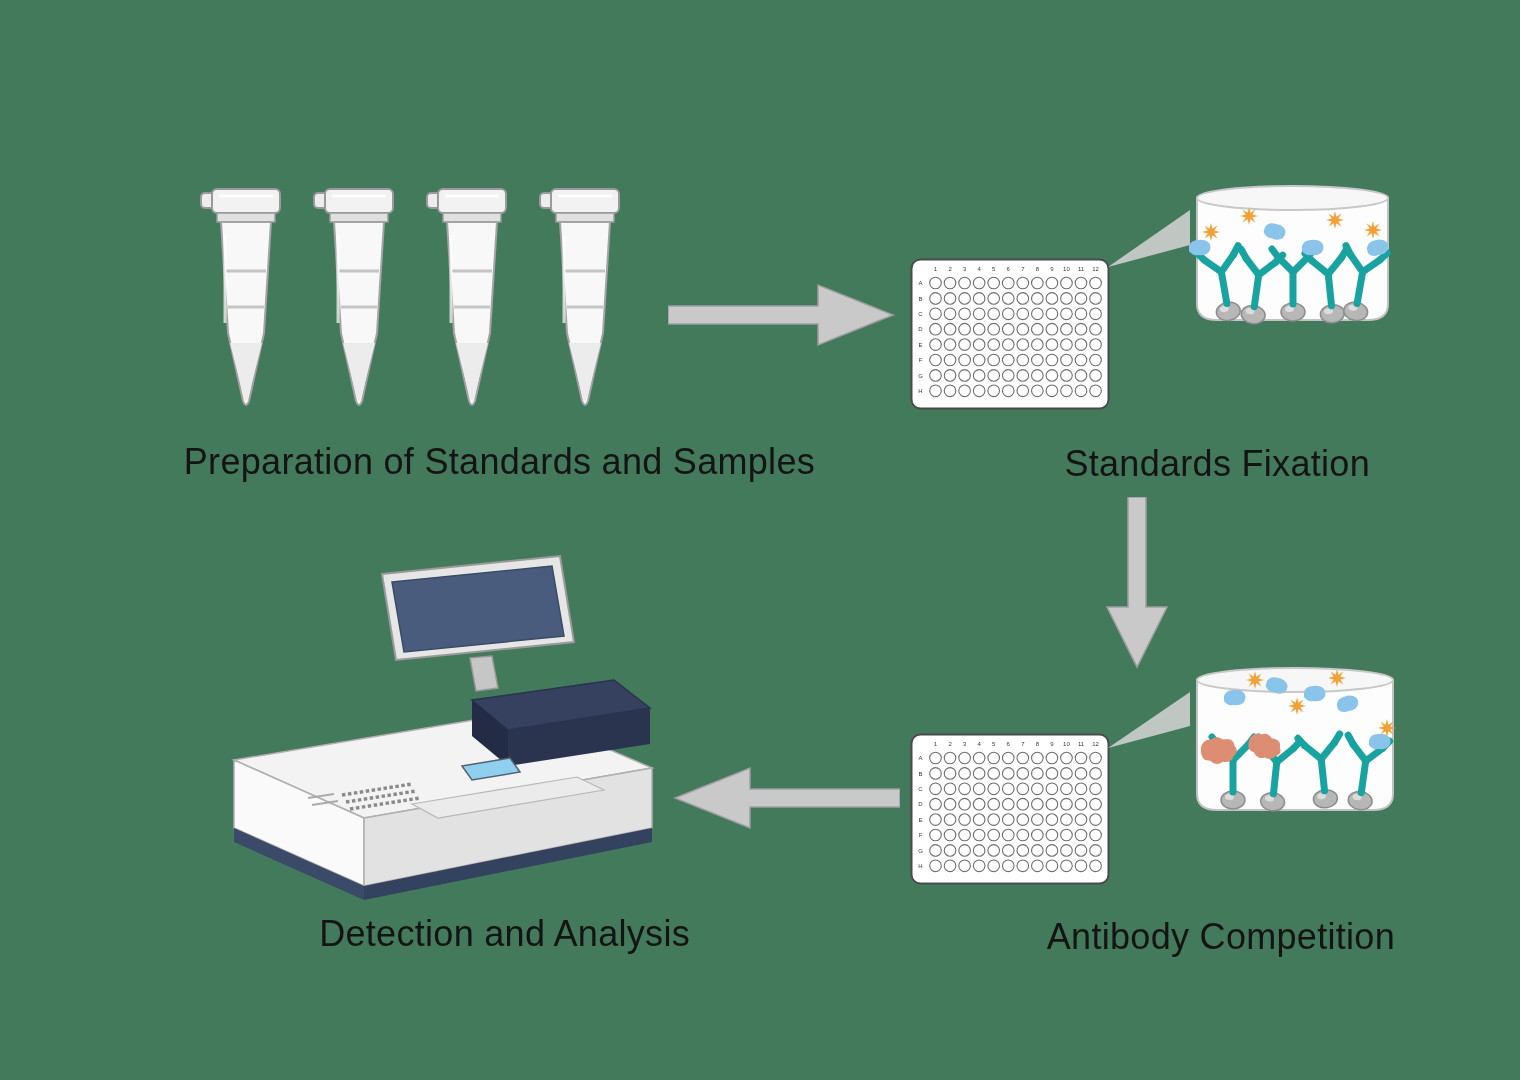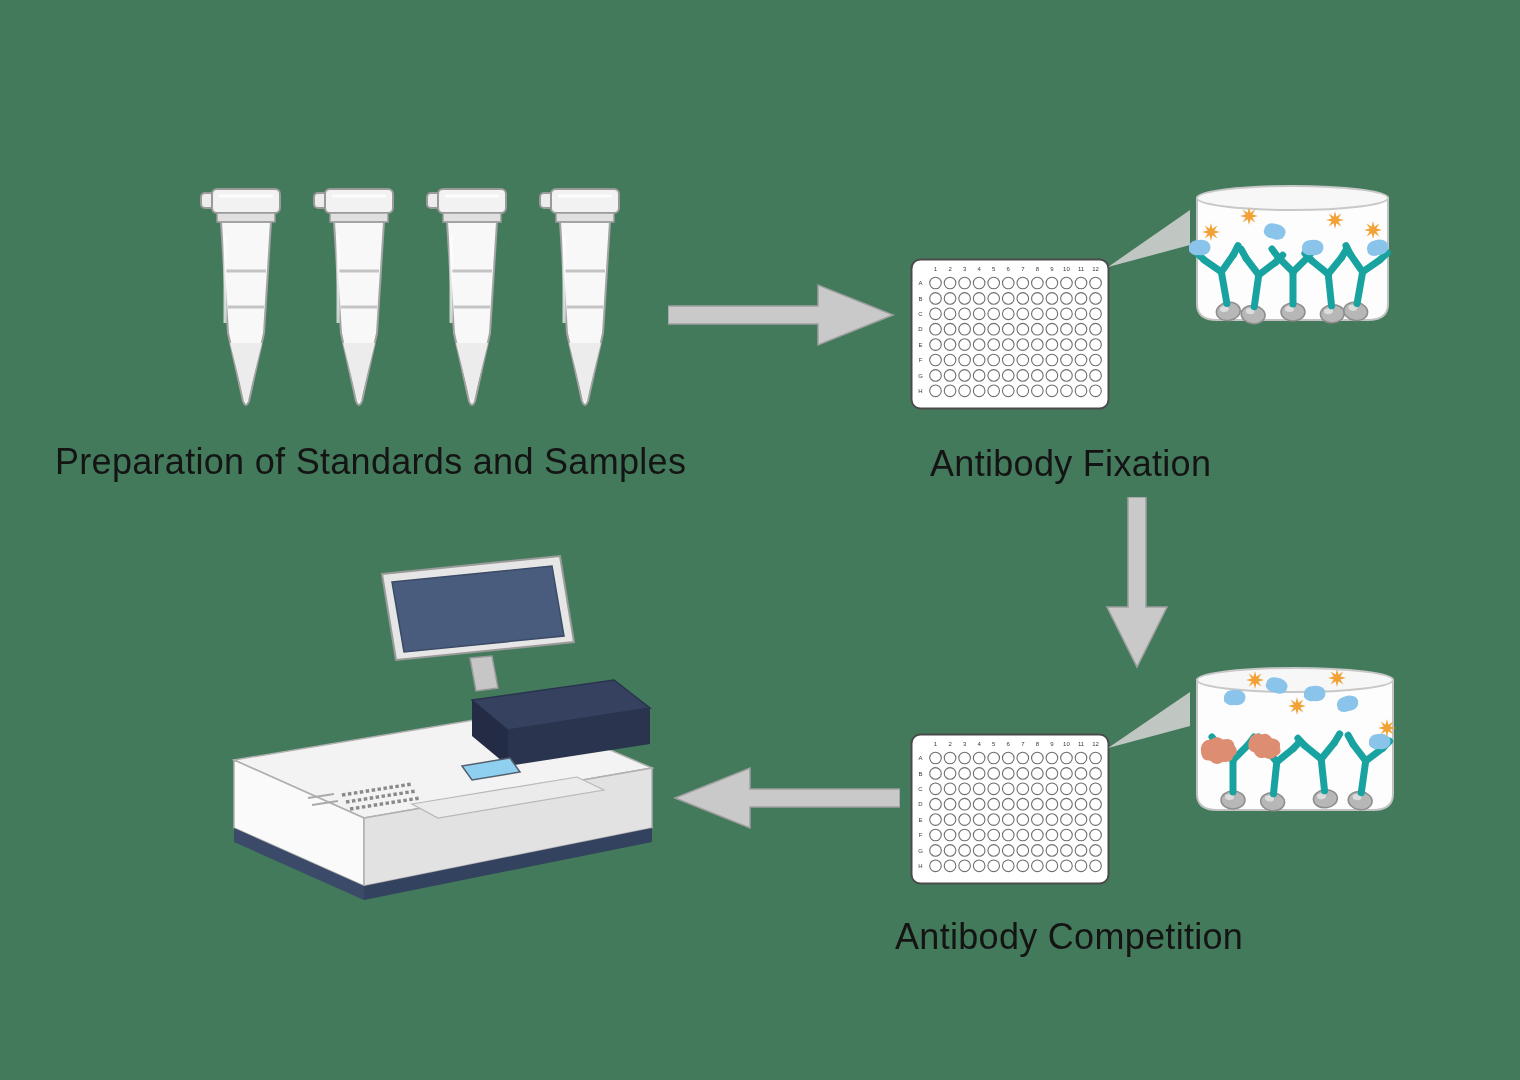--- a/index.html
+++ b/index.html
@@ -3,21 +3,21 @@
 <meta charset="utf-8">
 <style>
   :root{
     --bg:#447a5c; --teal:#18a3a0; --blue:#8ac4ea; --salmon:#dd8e72; --star:#f2a137;
     --bead:#b7b7b7; --arrow:#c9c9c9; --arrow-edge:#9f9f9f; --navy:#35415e; --lcd:#8fd0f0; --text:#141414;
   }
   html,body{margin:0;padding:0;}
   body{background:var(--bg);font-family:"Liberation Sans",sans-serif;}
   #canvas{position:relative;width:1520px;height:1080px;background:var(--bg);overflow:hidden;}
   .abs{position:absolute;}
-  .lab{position:absolute;font-size:36px;color:var(--text);text-align:left;letter-spacing:.3px;}
+  .lab{position:absolute;font-size:36px;color:var(--text);text-align:right;letter-spacing:.3px;}
   svg{display:block;}
   svg text{font-family:"Liberation Sans",sans-serif;}
   .plate-lab{font-size:6px;fill:#3a3a3a;text-anchor:middle;}
   .well{fill:#ffffff;stroke:#6f6f6f;stroke-width:1.1;}
   .arrow{fill:var(--arrow);stroke:var(--arrow-edge);stroke-width:1.5;}
   .vessel{fill:#fdfdfd;stroke:#c2c2c2;stroke-width:2;}
   .vessel-top{fill:#f7f7f7;stroke:#c8c8c8;stroke-width:2;}
   .wedge{fill:#d2d2d2;opacity:.88;}
 </style>
 </head>
@@ -201,21 +201,21 @@
     <use href="#abBead" transform="translate(178,92) rotate(10)"></use>
     <use href="#blobBlue" transform="translate(15,70)"></use>
     <use href="#blobBlue" transform="translate(90,54) rotate(15)"></use>
     <use href="#blobBlue" transform="translate(128,70)"></use>
     <use href="#blobBlue" transform="translate(193,70) rotate(-12)"></use>
     <use href="#star8" transform="translate(26,54)"></use>
     <use href="#star8" transform="translate(64,38)"></use>
     <use href="#star8" transform="translate(150,42)"></use>
     <use href="#star8" transform="translate(188,52)"></use>
   </svg>
-  <div class="lab" style="left:930px;top:443px;width:440px">Antibody Fixation</div>
+  <div class="lab" style="left:930px;top:443px;width:440px">Standards Fixation</div>
 
   <svg class="abs" style="left:1105px;top:497px" width="64" height="175" viewBox="0 0 64 175">
     <polygon class="arrow" points="23,0 23,110 2,110 32,170 62,110 41,110 41,0"></polygon>
   </svg>
 
   <svg class="abs" style="left:1185px;top:658px" width="220" height="162" viewBox="0 0 220 162">
     <path class="vessel" d="M12,22 L12,136 Q12,152 32,152 L188,152 Q208,152 208,136 L208,22 Z"></path>
     <ellipse class="vessel-top" cx="110" cy="22" rx="98" ry="12"></ellipse>
     <use href="#abBead" transform="translate(48,100)"></use>
     <use href="#abBead" transform="translate(92,102) rotate(6)"></use>
@@ -387,14 +387,15 @@
     <g stroke="#8a8a8a" stroke-width="3.4" stroke-dasharray="3.5 2.5">
       <line x1="120" y1="243" x2="190" y2="232"></line>
       <line x1="124" y1="250" x2="194" y2="239"></line>
       <line x1="128" y1="257" x2="198" y2="246"></line>
     </g>
     <g stroke="#aaaaaa" stroke-width="2">
       <line x1="86" y1="246" x2="112" y2="242"></line>
       <line x1="90" y1="253" x2="116" y2="249"></line>
     </g>
   </svg>
+  <div class="lab" style="left:180px;top:913px;width:510px">Detection and Analysis</div>
 
 </div>
 
 </body></html>

